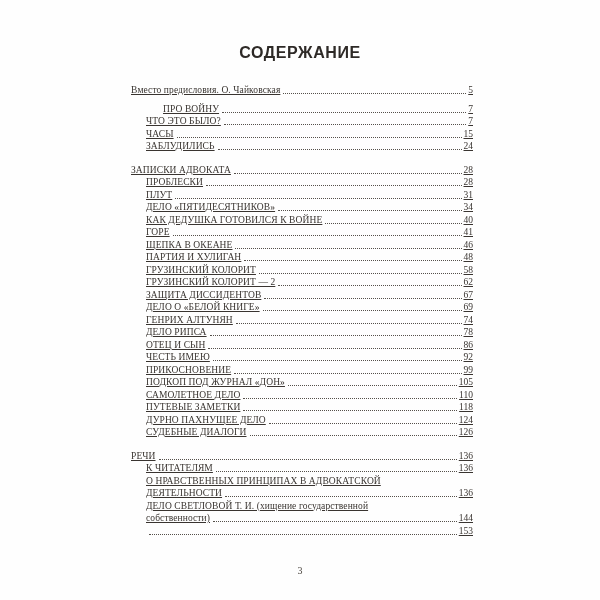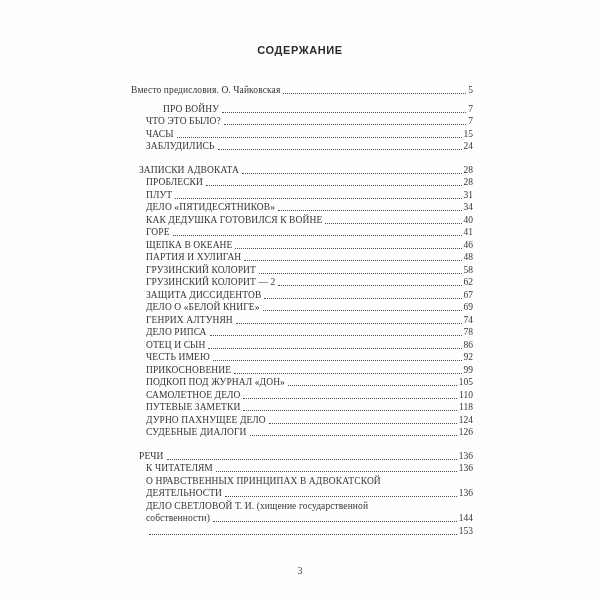--- a/index.html
+++ b/index.html
@@ -21,41 +21,42 @@
     background: #fefefe;
   }
   .toc-title {
     position: absolute;
     top: 44px;
     left: 0;
     width: 100%;
     text-align: center;
     font-family: "Liberation Sans", "DejaVu Sans", sans-serif;
     font-weight: bold;
-    font-size: 11px;
+    font-size: 16px;
     letter-spacing: 0.6px;
     color: #2e2a27;
   }
   .toc-list {
     position: absolute;
     top: 84px;
     left: 131px;
     right: 127px;
+    text-decoration: underline;
   }
   .toc-row {
     display: flex;
     align-items: baseline;
     height: 12.5px;
     line-height: 12.5px;
     font-size: 9.5px;
     white-space: nowrap;
   }
   .toc-row.lvl1 { padding-left: 15px; }
   .toc-row.gap-small { margin-top: 6px; margin-left: 32px; }
-  .toc-row.gap-section { margin-top: 11px; margin-left: 8px; }
+  .toc-row.gap-section { margin-top: 11px; }
   .toc-label {
     flex: 0 0 auto;
     letter-spacing: 0.1px;
   }
   .toc-dots {
     flex: 1 1 auto;
     align-self: flex-end;
     margin: 0 2px 2.5px 3px;
     border-bottom: 1.3px dotted #55504a;
     min-width: 8px;

